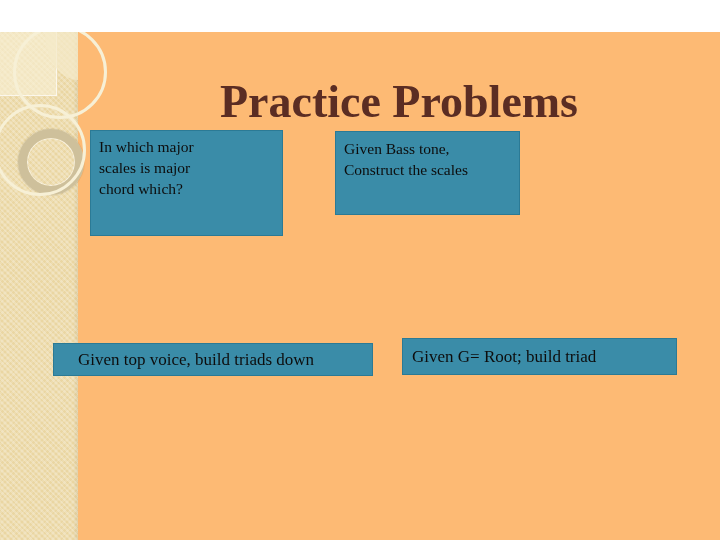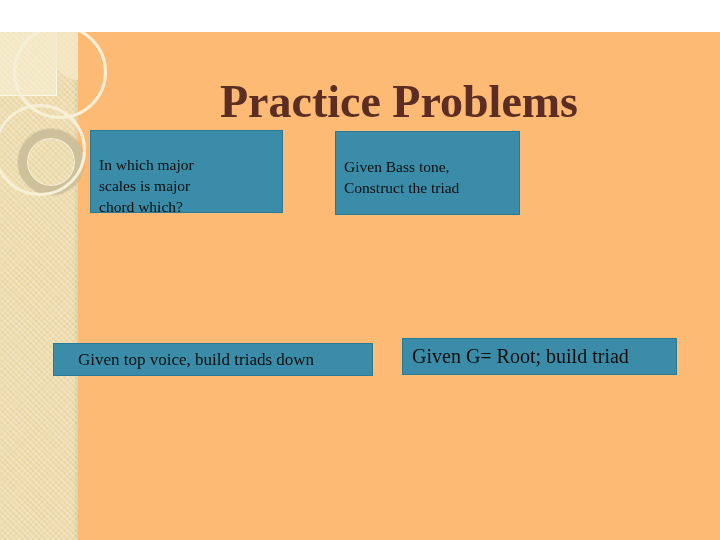--- a/index.html
+++ b/index.html
@@ -63,38 +63,38 @@
 
   
   .teal-box {
     position: absolute;
     background: #3A8CA8;
     border: 1px solid #2B7A95;
     box-sizing: border-box;
     color: #0d0d0d;
   }
   #box-chord-scales {
-    left: 90px; top: 98px; width: 193px; height: 83px;
+    left: 90px; top: 98px; width: 193px; height: 106px;
     font-size: 15.5px; line-height: 21px;
-    padding: 23px 8px;
+    padding: 5px 8px;
   }
   #box-bass-tone {
     left: 335px; top: 99px; width: 185px; height: 84px;
     font-size: 15.5px; line-height: 21px;
-    padding: 24px 8px;
+    padding: 6px 8px;
   }
   #box-top-voice {
     left: 53px; top: 311px; width: 320px; height: 33px;
     font-size: 17px;
     display: flex; align-items: center;
     padding-left: 24px;
   }
   #box-g-root {
     left: 402px; top: 306px; width: 275px; height: 37px;
-    font-size: 20px;
+    font-size: 17px;
     display: flex; align-items: center;
     padding-left: 9px;
   }
 </style>
 </head>
 <body>
 
 <div id="slide">
 
   <div id="sidebar">
@@ -108,21 +108,21 @@
   <h1 id="title">Practice Problems</h1>
 
   <div id="box-chord-scales" class="teal-box">
     <div>In which major</div>
     <div>scales is major</div>
     <div>chord which?</div>
   </div>
 
   <div id="box-bass-tone" class="teal-box">
     <div>Given Bass tone,</div>
-    <div>Construct the triad</div>
+    <div>Construct the scales</div>
   </div>
 
   <div id="box-top-voice" class="teal-box">
     <span>Given top voice, build triads down</span>
   </div>
 
   <div id="box-g-root" class="teal-box">
     <span>Given G= Root; build triad</span>
   </div>
 

